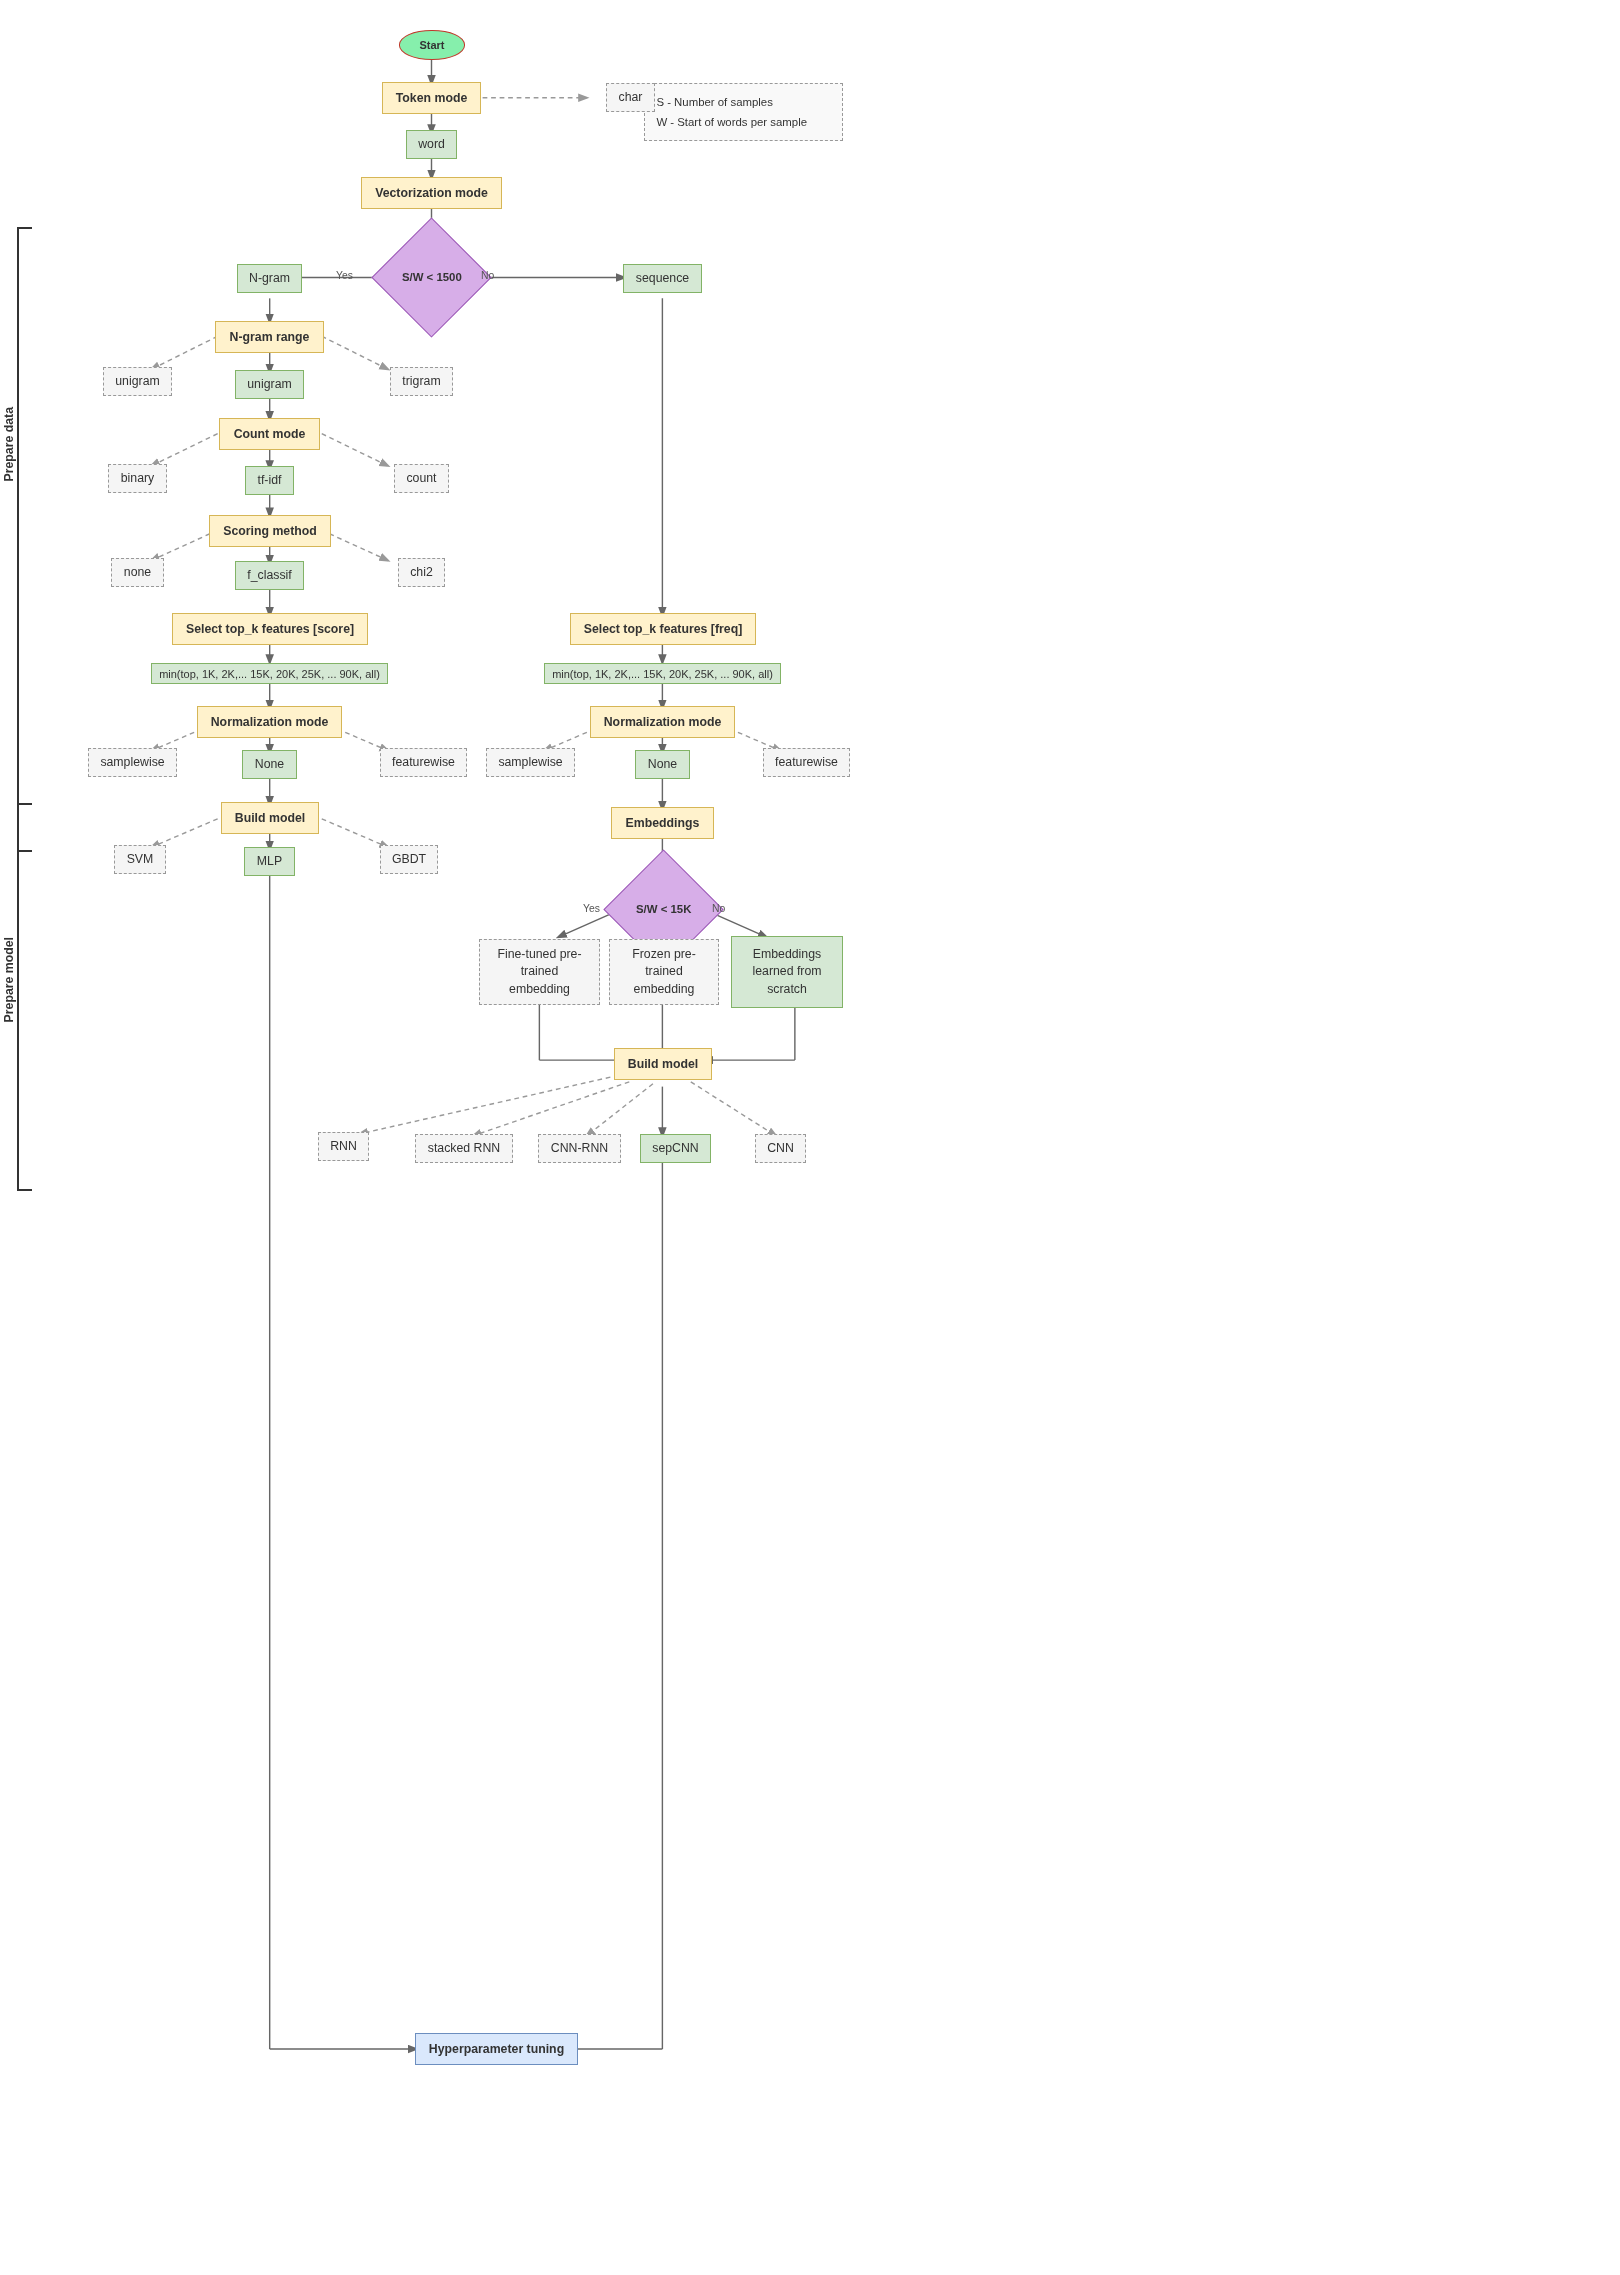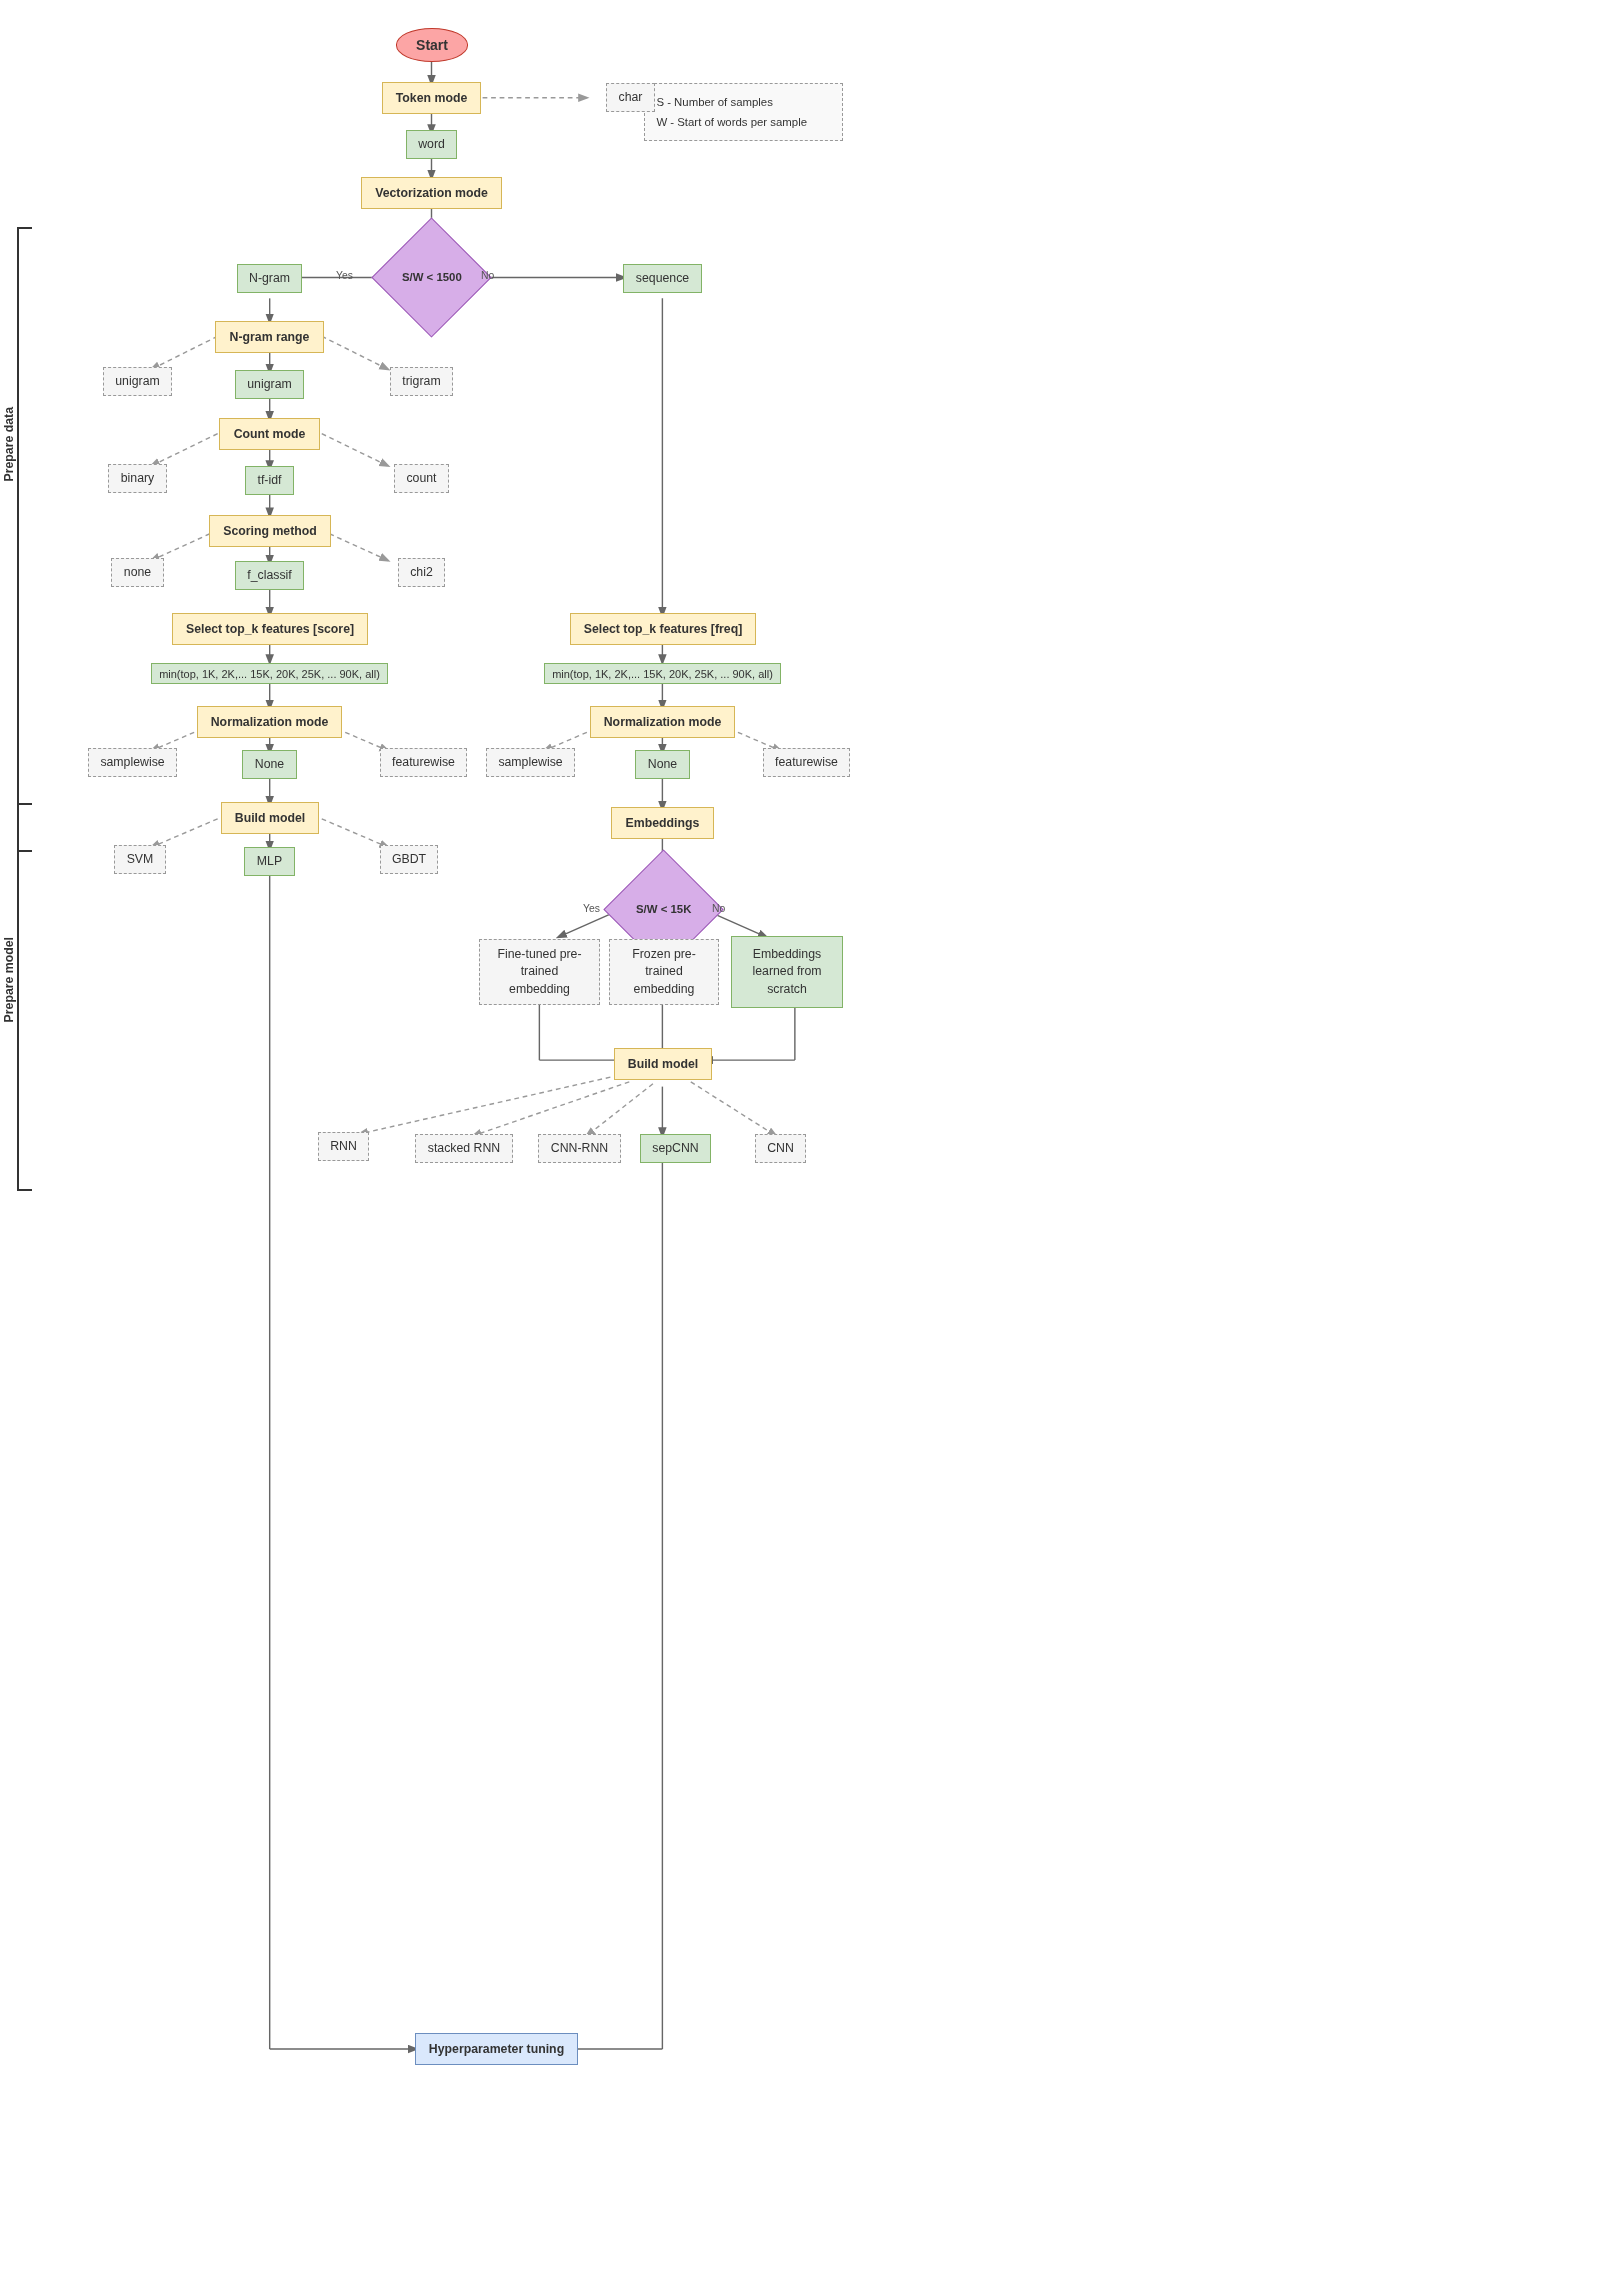--- a/index.html
+++ b/index.html
@@ -18,26 +18,26 @@
       min-height: 2177px;
     }
     .node {
       position: absolute;
       text-align: center;
       display: flex;
       align-items: center;
       justify-content: center;
     }
     .node-oval {
-      background: #fca5a5;
+      background: #86efac;
       border: 1.9px solid #c0392b;
       border-radius: 50%;
       padding: 7.6px 19px;
       font-weight: bold;
-      font-size: 14px;
+      font-size: 11px;
       color: #333;
     }
     .node-rect-yellow {
       background: #fff2cc;
       border: 1.9px solid #d6b656;
       padding: 7.6px 13.2px;
       font-weight: bold;
       font-size: 12.3px;
       color: #333;
     }

